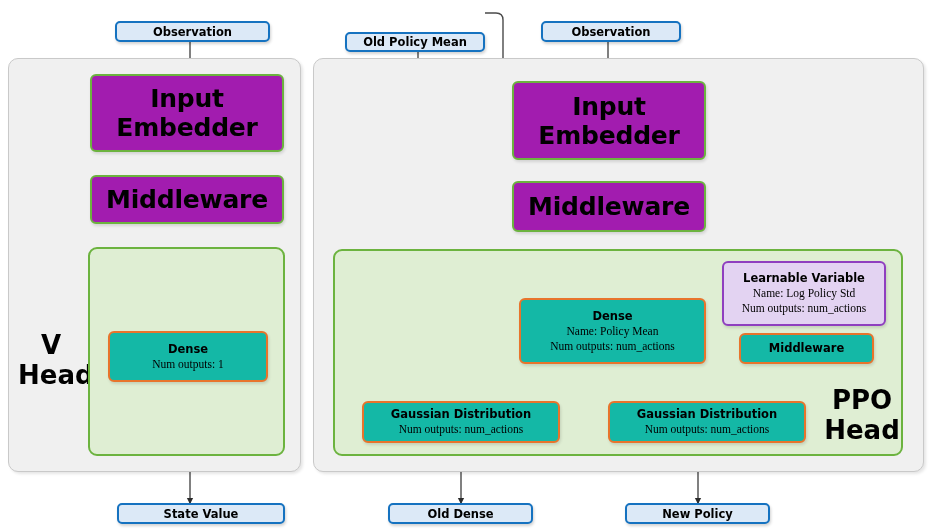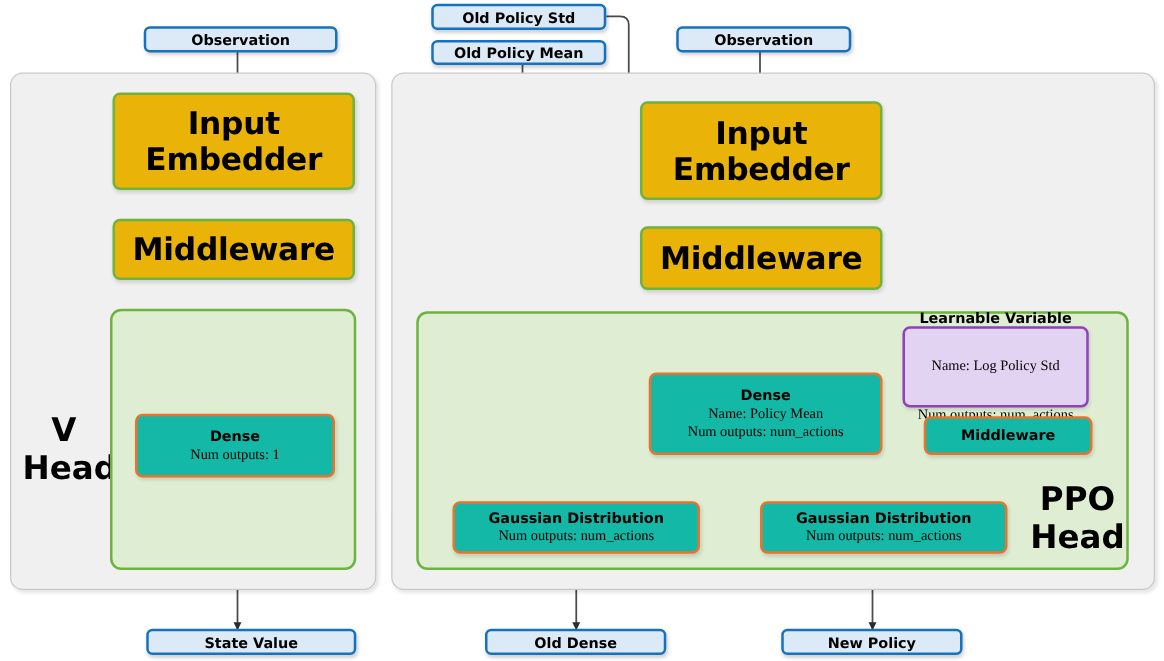--- a/index.html
+++ b/index.html
@@ -35,21 +35,21 @@
   
   .node {
     display: flex;
     flex-direction: column;
     align-items: center;
     justify-content: center;
     text-align: center;
     box-sizing: border-box;
   }
   .node-green {
-    background: #eab308;
+    background: #a21caf;
     border: 2px solid #6cb33f;
     border-radius: 6px;
     box-shadow: 1px 2px 3px rgba(0,0,0,0.12);
     font-size: 25px;
     font-weight: bold;
     color: #000;
     letter-spacing: -0.2px;
   }
   .node-orange {
     background: #14b8a6;
@@ -132,23 +132,20 @@
       <path d="M461,443 L461,503"></path>
 
       <path d="M698,443 L698,503"></path>
     </g>
   </svg>
 
   <div class="abs node-blue" style="left:115px; top:21px; width:155px; height:21px;">
     <span>Observation</span>
   </div>
 
-  <div class="abs node-blue" style="left:345px; top:3px; width:140px; height:21px;">
-    <span>Old Policy Std</span>
-  </div>
 
   <div class="abs node-blue" style="left:345px; top:32px; width:140px; height:20px;">
     <span>Old Policy Mean</span>
   </div>
 
   <div class="abs node-blue" style="left:541px; top:21px; width:140px; height:21px;">
     <span>Observation</span>
   </div>
 
   <div class="abs panel" style="left:8px; top:58px; width:293px; height:414px;"></div>
@@ -189,21 +186,21 @@
     <div>PPO</div>
     <div>Head</div>
   </div>
 
   <div class="abs node node-orange" style="left:519px; top:298px; width:187px; height:66px;">
     <div class="ttl">Dense</div>
     <div class="sub">Name: Policy Mean</div>
     <div class="sub">Num outputs: num_actions</div>
   </div>
 
-  <div class="abs node node-purple" style="left:722px; top:261px; width:149px; height:65px;gap:24px;">
+  <div class="abs node node-purple" style="left:722px; top:261px; width:164px; height:65px;">
     <div class="ttl">Learnable Variable</div>
     <div class="sub">Name: Log Policy Std</div>
     <div class="sub">Num outputs: num_actions</div>
   </div>
 
   <div class="abs node node-orange" style="left:739px; top:333px; width:135px; height:31px;">
     <div class="ttl">Middleware</div>
   </div>
 
   <div class="abs node node-orange" style="left:362px; top:401px; width:198px; height:42px;">

